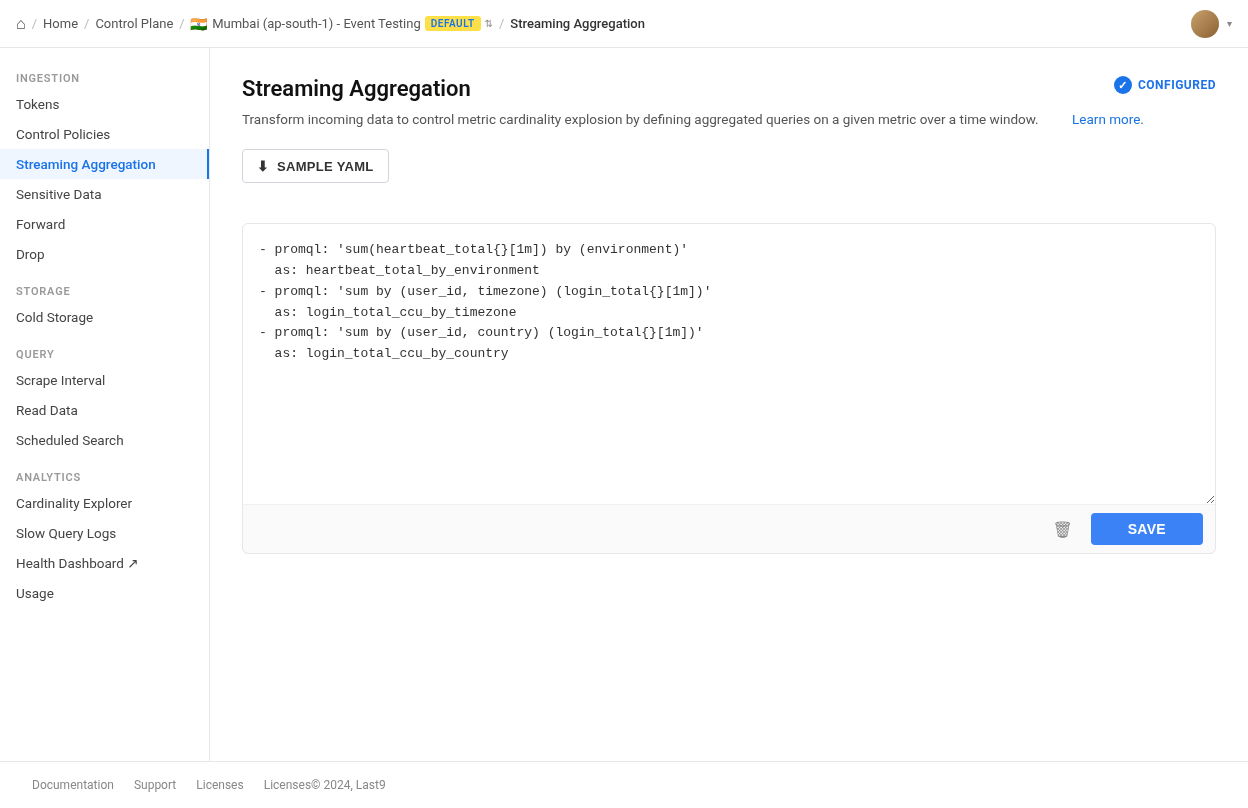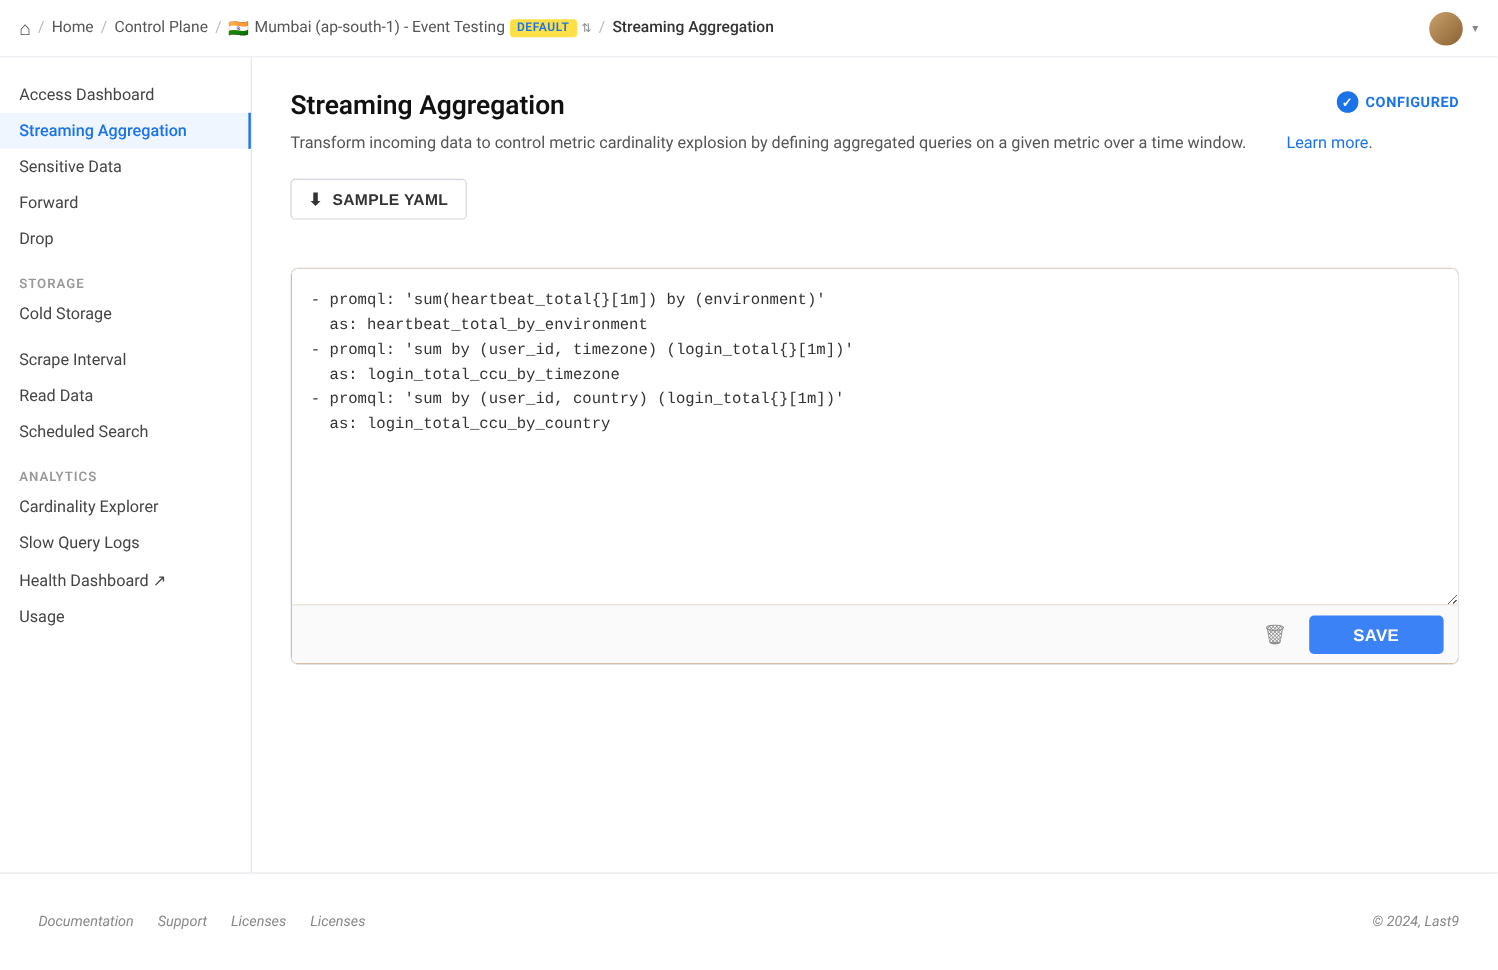--- a/index.html
+++ b/index.html
@@ -36,28 +36,28 @@
     .configured-badge { display: flex; align-items: center; gap: 6px; color: #1a73e8; font-size: 12px; font-weight: 700; letter-spacing: 0.5px; }
     .configured-badge .check-circle { width: 18px; height: 18px; border-radius: 50%; background: #1a73e8; color: #fff; display: flex; align-items: center; justify-content: center; font-size: 11px; }
     .page-desc { font-size: 13.5px; color: #555; margin-bottom: 20px; line-height: 1.5; }
     .page-desc a { color: #1a73e8; text-decoration: none; margin-left: 30px; }
 
     
     .sample-yaml-btn { display: flex; align-items: center; gap: 8px; padding: 8px 14px; border: 1px solid #d1d5db; border-radius: 4px; background: #fff; font-size: 13px; font-weight: 600; color: #333; cursor: pointer; margin-bottom: 16px; letter-spacing: 0.3px; }
     .download-icon { font-size: 14px; }
 
     
-    .editor-container { border: 1px solid #e5e7eb; border-radius: 6px; background: #a16207; overflow: hidden; margin-top: 40px; }
+    .editor-container { border: 1px solid #e5e7eb; border-radius: 6px; background: #e5e5e5; overflow: hidden; margin-top: 40px; }
     .code-area { width: 100%; min-height: 280px; padding: 16px; font-family: 'Courier New', Courier, monospace; font-size: 13px; line-height: 1.6; color: #333; background: #fff; border: none; outline: none; resize: vertical; display: block; }
     .editor-footer { display: flex; align-items: center; justify-content: flex-end; padding: 8px 12px; border-top: 1px solid #f0f0f0; gap: 10px; background: #fafafa; }
     .delete-btn { background: none; border: none; cursor: pointer; padding: 6px 8px; color: #888; font-size: 16px; border-radius: 4px; }
     .save-btn { background: #3b82f6; color: #fff; border: none; padding: 8px 37px; border-radius: 4px; font-size: 14px; font-weight: 600; cursor: pointer; letter-spacing: 0.3px; }
 
     
-    .footer { border-top: 1px solid #e5e7eb; padding: 33px 32px; display: flex; justify-content: space-between; align-items: center; font-size: 12px; color: #888; background: #fff; font-style: italic; }
+    .footer { border-top: 1px solid #e5e7eb; padding: 16px 32px; display: flex; align-items: center; font-size: 12px; color: #888; background: #fff; }
     .footer-links { display: flex; gap: 20px; }
     .footer-links a { color: #888; text-decoration: none; }
   </style>
 </head>
 <body>
 
 <div class="topbar">
   <div class="topbar-left">
     <span class="home-icon">⌂</span>
     <span class="sep">/</span>
@@ -76,22 +76,26 @@
   </div>
   <div class="topbar-right">
     <div class="avatar-img"></div>
     <span class="chevron-updown">▾</span>
   </div>
 </div>
 
 <div class="layout">
 
   <nav class="sidebar">
+    <div class="sidebar-section-label">INGESTION</div>
     <div class="sidebar-item">
-        <span>Access Dashboard</span>
+        <span>Tokens</span>
+      </div>
+    <div class="sidebar-item">
+        <span>Control Policies</span>
       </div>
     <div class="sidebar-item active">
         <span>Streaming Aggregation</span>
       </div>
     <div class="sidebar-item">
         <span>Sensitive Data</span>
       </div>
     <div class="sidebar-item">
         <span>Forward</span>
       </div>
@@ -99,20 +103,21 @@
         <span>Drop</span>
       </div>
 
     <div class="sidebar-divider"></div>
     <div class="sidebar-section-label">STORAGE</div>
     <div class="sidebar-item">
         <span>Cold Storage</span>
       </div>
 
     <div class="sidebar-divider"></div>
+    <div class="sidebar-section-label">QUERY</div>
     <div class="sidebar-item">
         <span>Scrape Interval</span>
       </div>
     <div class="sidebar-item">
         <span>Read Data</span>
       </div>
     <div class="sidebar-item">
         <span>Scheduled Search</span>
       </div>
 

